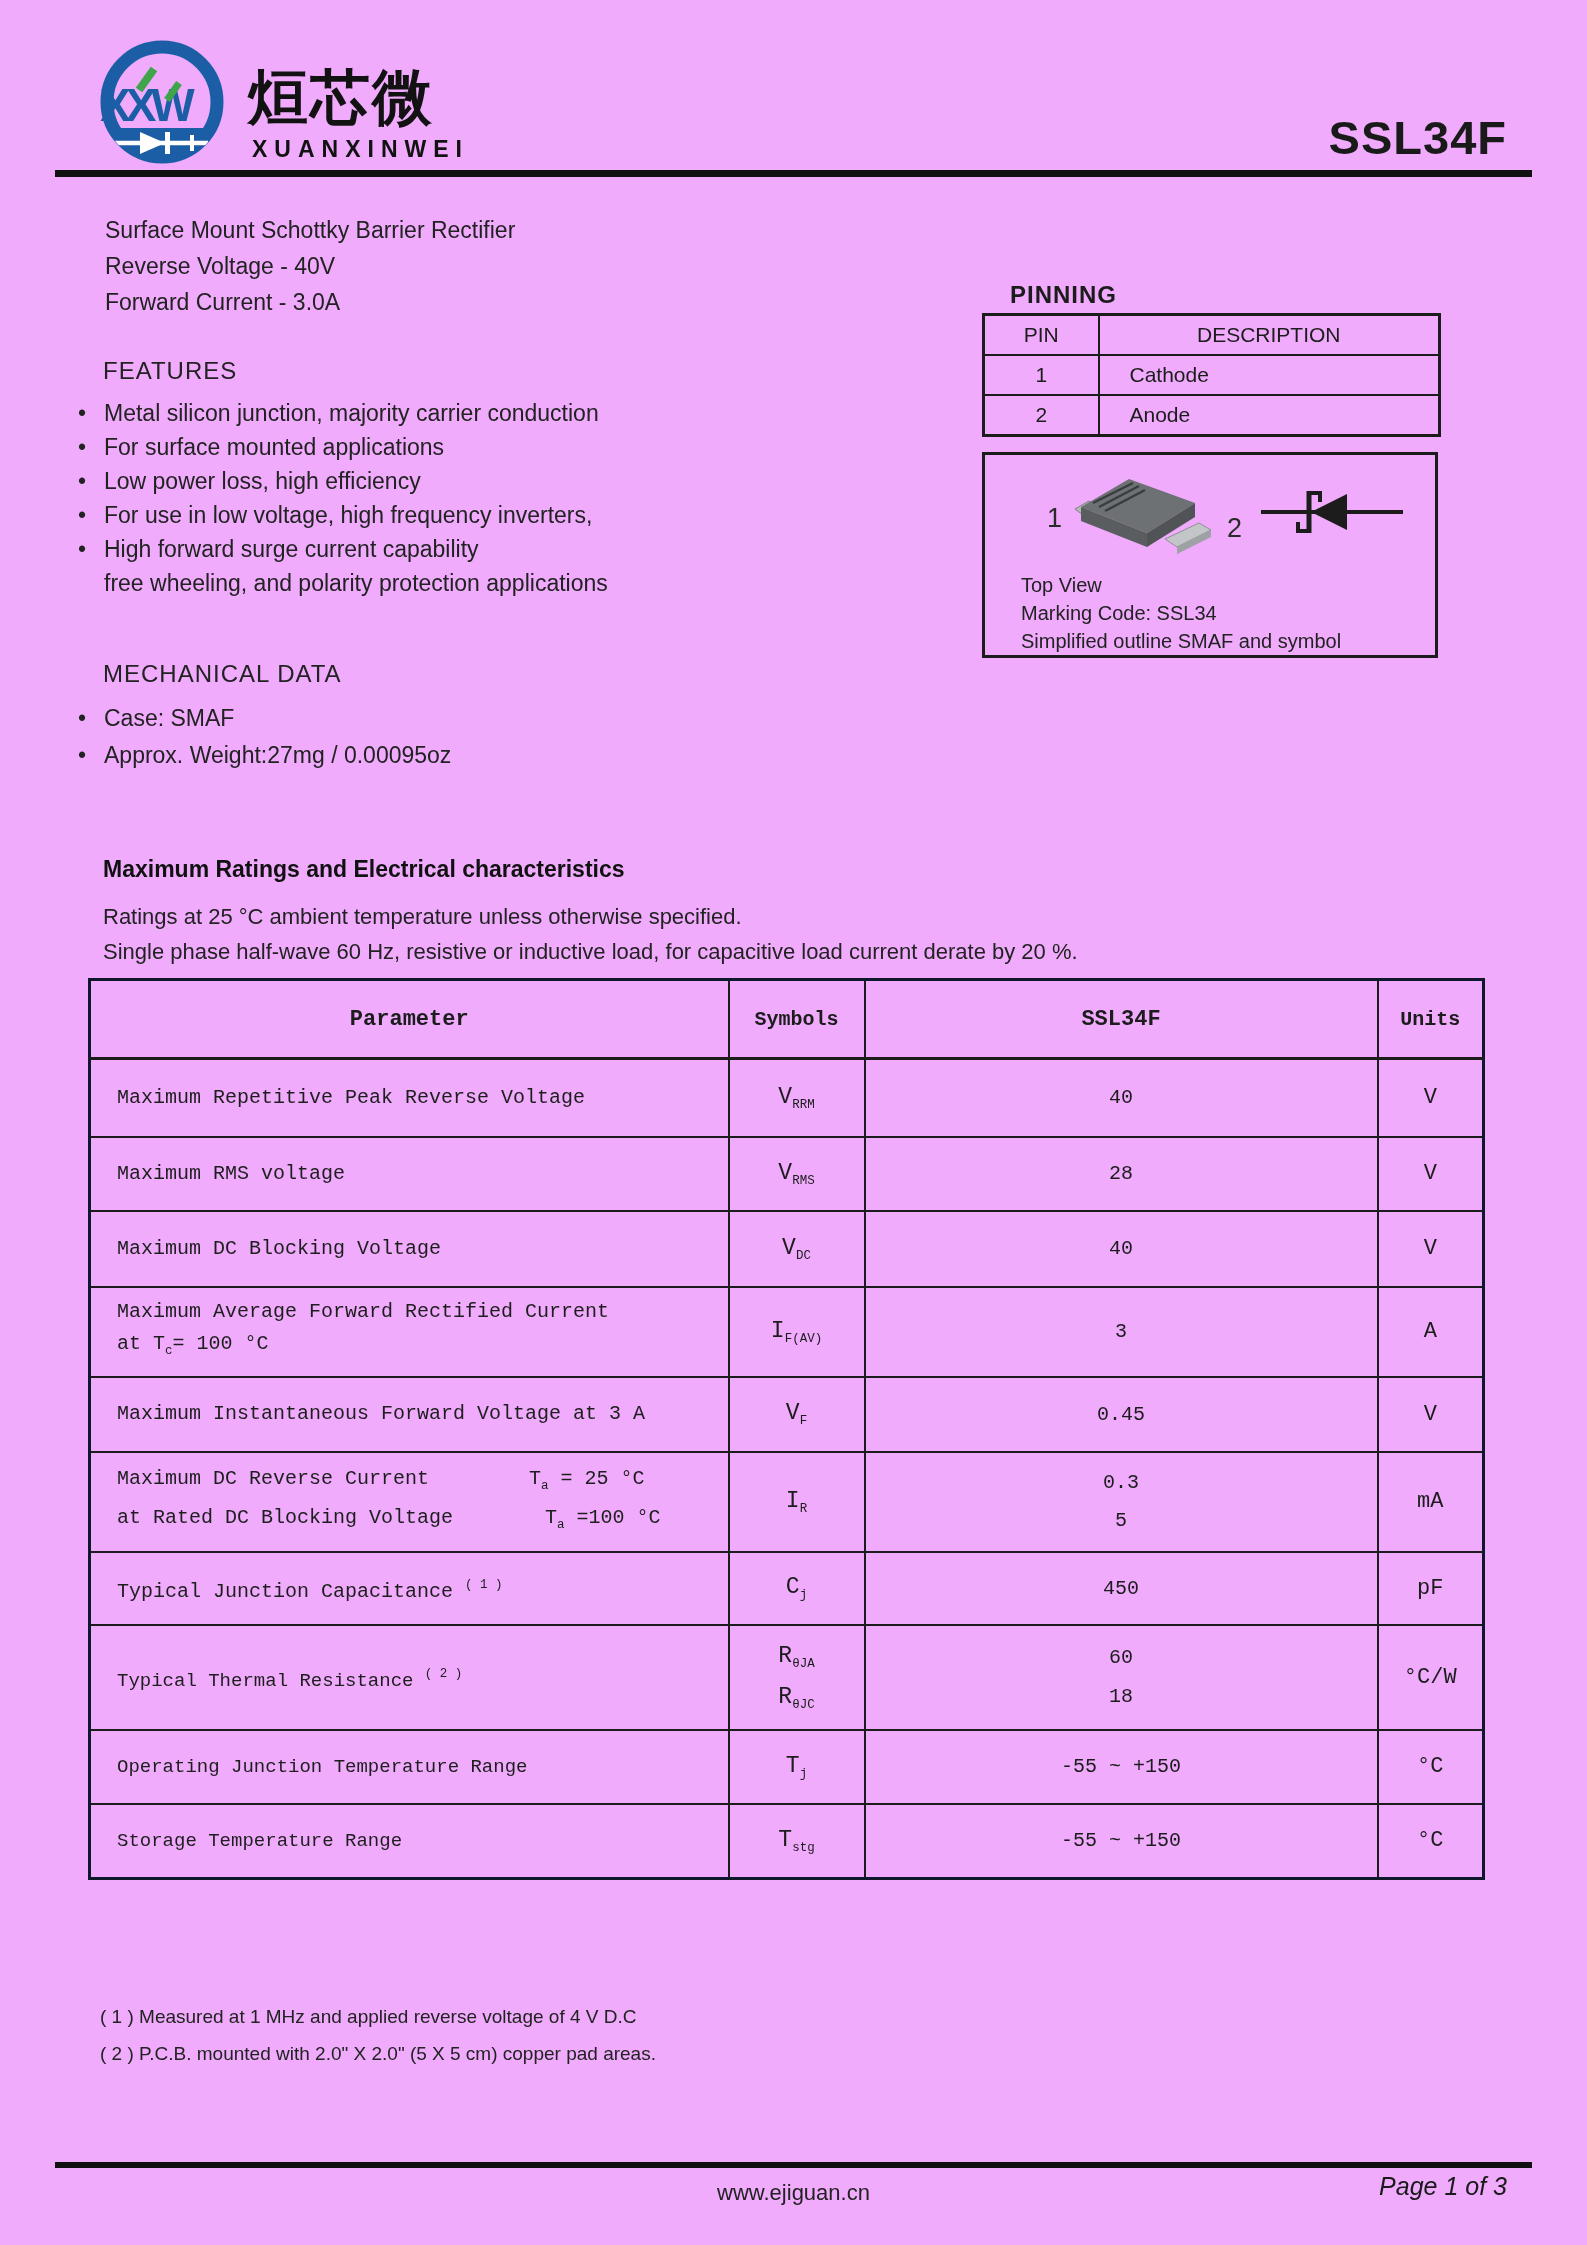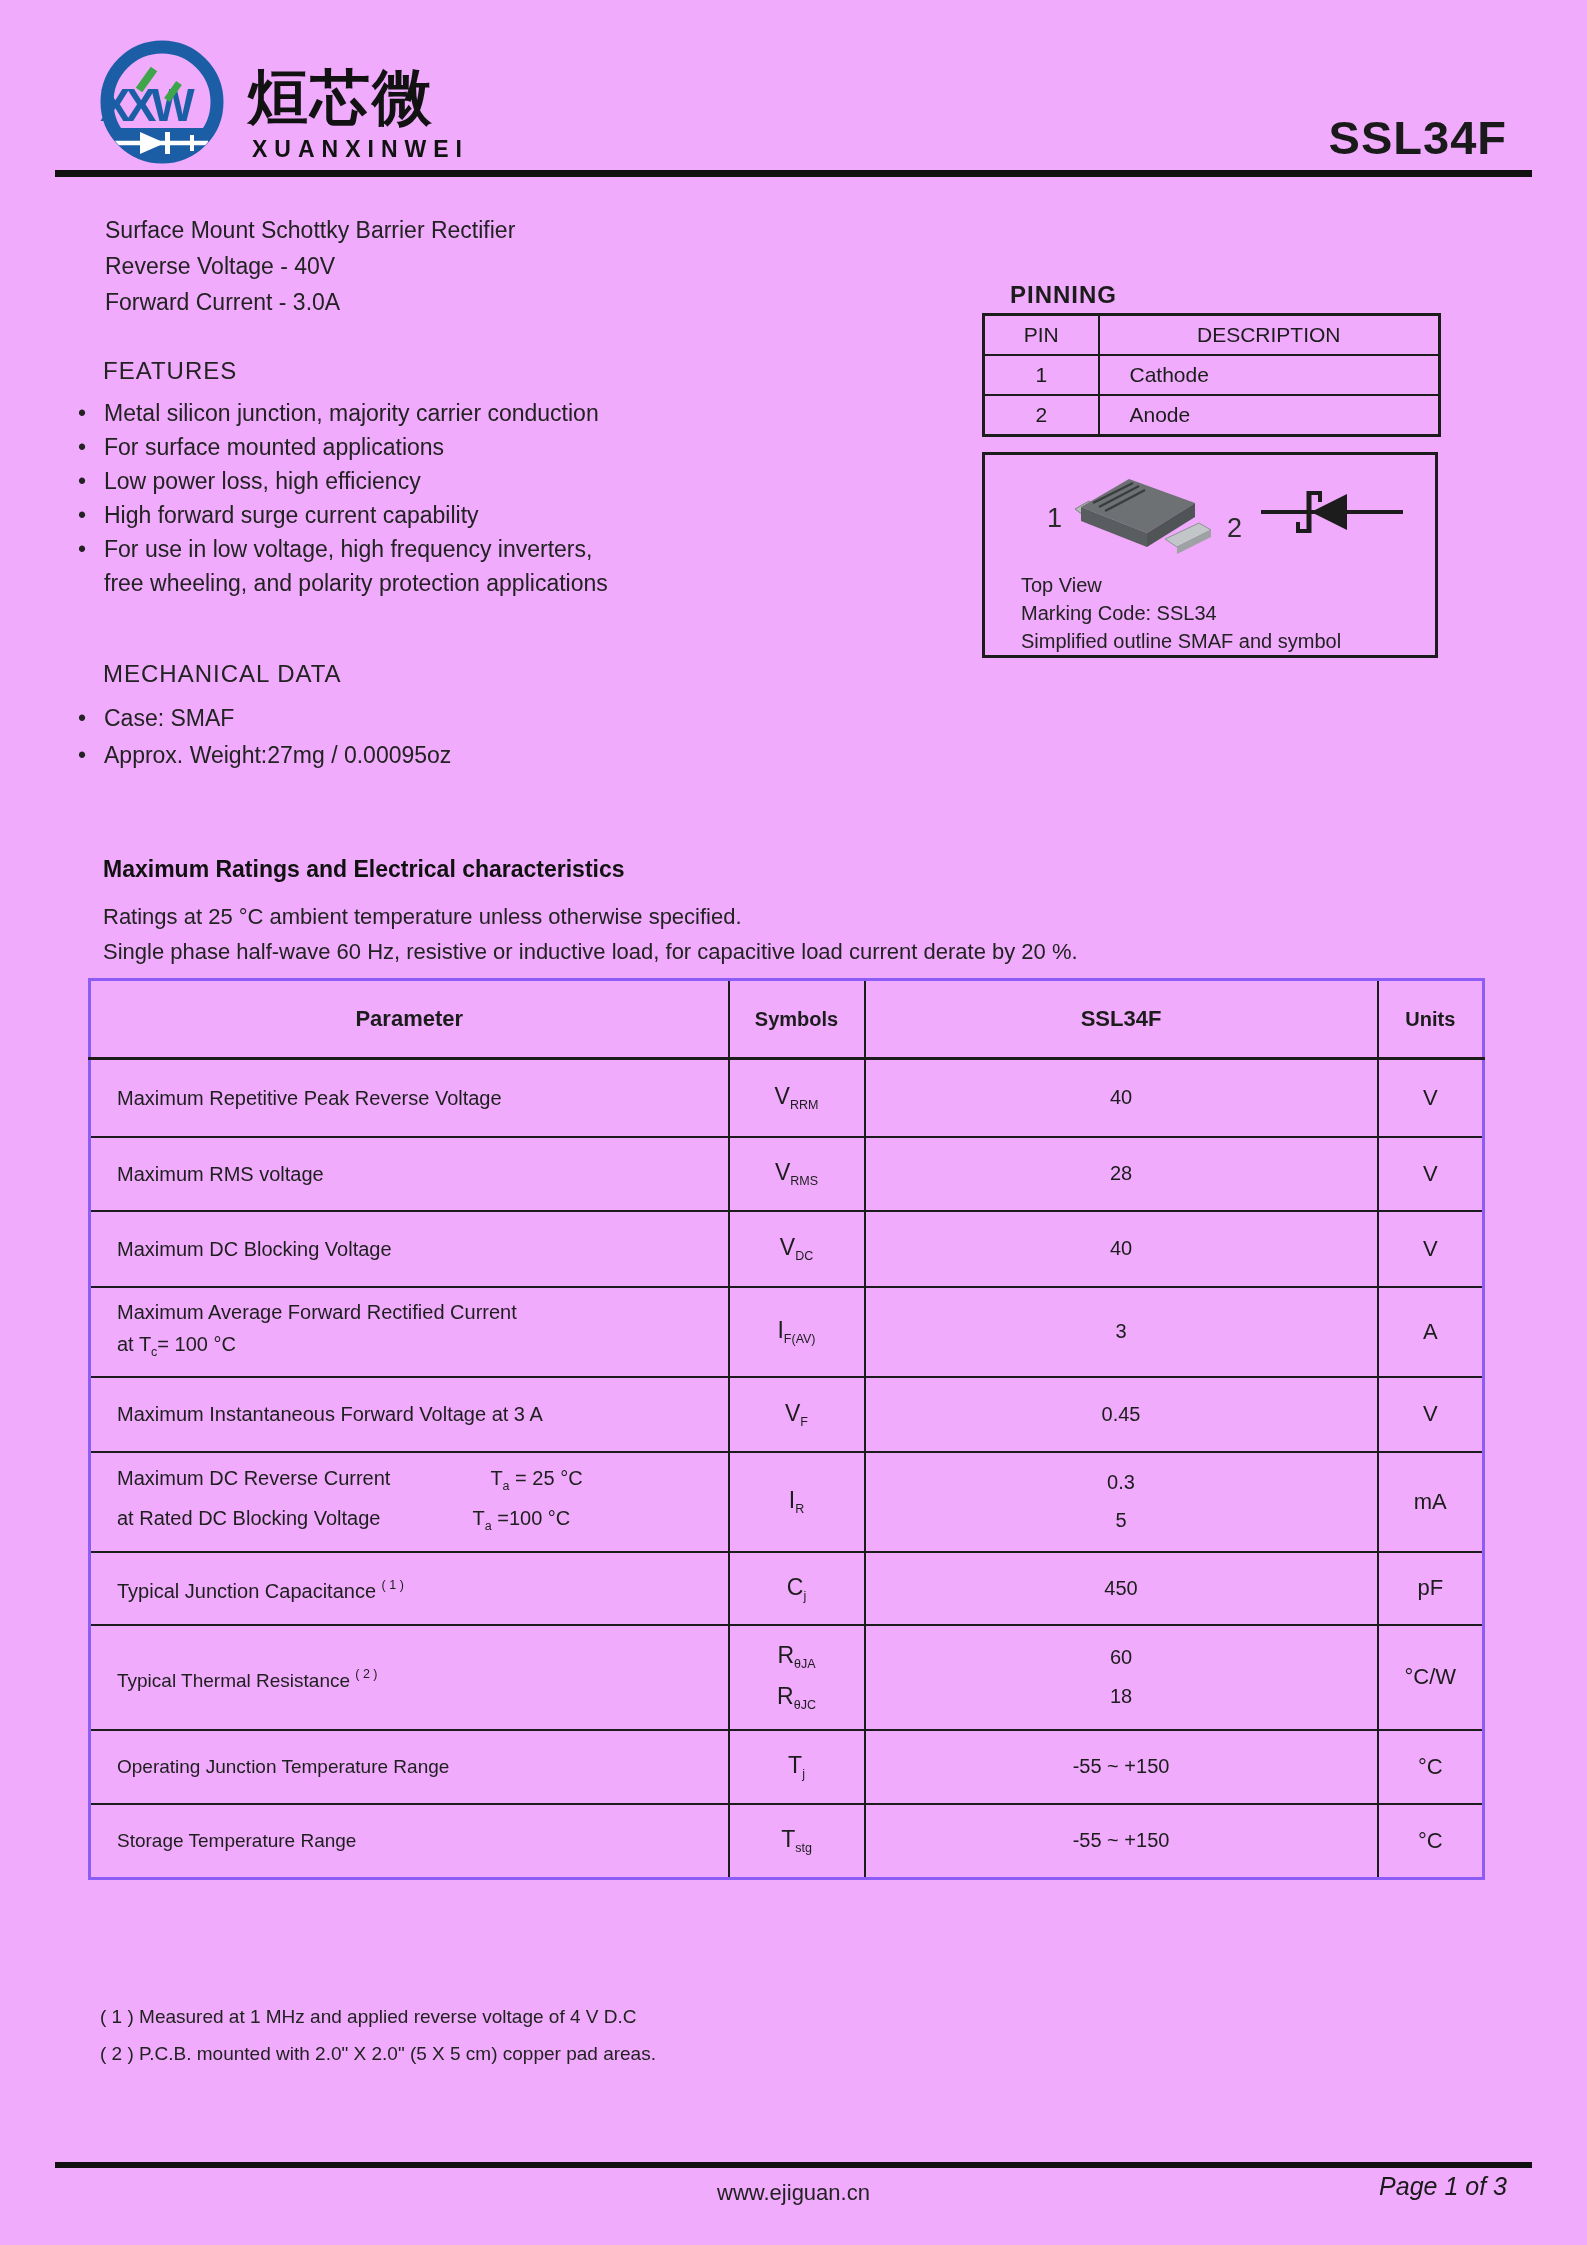--- a/index.html
+++ b/index.html
@@ -32,21 +32,21 @@
   table{border-collapse:collapse;}
   .pin-table{left:982px;top:313px;width:456px;table-layout:fixed;border:3px solid #1c1c1c;}
   .pin-table th,.pin-table td{border:2px solid #1c1c1c;font-size:21px;height:36px;text-align:center;font-weight:400;}
   .pin-table td.desc{text-align:left;padding-left:30px;}
 
   
   .pkg-box{left:982px;top:452px;width:456px;height:206px;border:3px solid #1c1c1c;box-sizing:border-box;}
   .pkg-captions{position:absolute;left:36px;top:116px;font-size:20px;line-height:28px;color:#222;}
 
   
-  .main-table{left:88px;top:978px;width:1255px;table-layout:fixed;border:3px solid #8b5cf6;}
+  .main-table{left:88px;top:978px;width:1255px;table-layout:fixed;border:3px solid #0f172a;font-family:Liberation Mono, monospace;}
   .main-table th,.main-table td{border:2px solid #1c1c1c;vertical-align:middle;}
   .main-table thead tr{height:79px;}
   .main-table th{font-size:22px;font-weight:700;text-align:center;border-bottom:3px solid #1c1c1c;}
   td.param-cell{font-size:20px;padding-left:26px;color:#1e1e1e;}
   .main-table tr:nth-child(n+8) td.param-cell{font-size:19px;}
   .pline{line-height:32px;}
   td.symbol-cell{font-size:23px;text-align:center;}
   td.value-cell{font-size:20px;text-align:center;}
   td.unit-cell{font-size:22px;text-align:center;}
   .sub{font-size:12.5px;vertical-align:-5px;text-align:right;}
@@ -94,22 +94,22 @@
       <div>Surface Mount Schottky Barrier Rectifier</div>
       <div>Reverse Voltage - 40V</div>
       <div>Forward Current - 3.0A</div>
     </div>
 
   <div class="abs sec-title features-title">FEATURES</div>
   <div class="abs feat-list" id="feat-list">
       <div><span class="bullet">•</span><span>Metal silicon junction, majority carrier conduction</span></div>
       <div><span class="bullet">•</span><span>For surface mounted applications</span></div>
       <div><span class="bullet">•</span><span>Low power loss, high efficiency</span></div>
+      <div><span class="bullet">•</span><span>For use in low voltage, high frequency inverters,</span></div>
       <div><span class="bullet">•</span><span>High forward surge current capability</span></div>
-      <div><span class="bullet">•</span><span>For use in low voltage, high frequency inverters,</span></div>
       <div><span class="bullet"></span><span>free wheeling, and polarity protection applications</span></div>
     </div>
 
   <div class="abs sec-title mech-title">MECHANICAL DATA</div>
   <div class="abs mech-list" id="mech-list">
       <div><span class="bullet">•</span><span>Case: SMAF</span></div>
       <div><span class="bullet">•</span><span>Approx. Weight:27mg /  0.00095oz</span></div>
     </div>
 
   <div class="abs pinning-title">PINNING</div>

